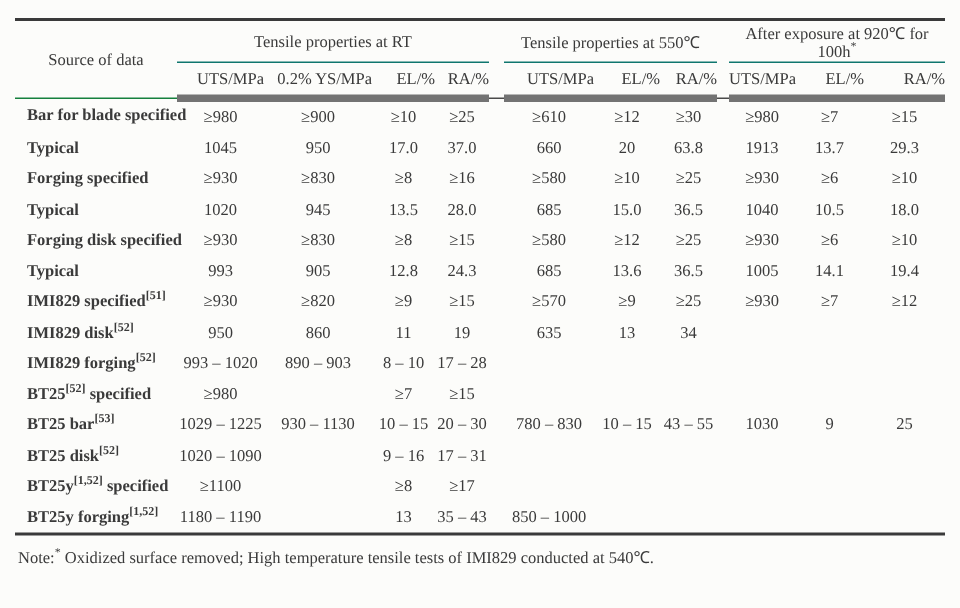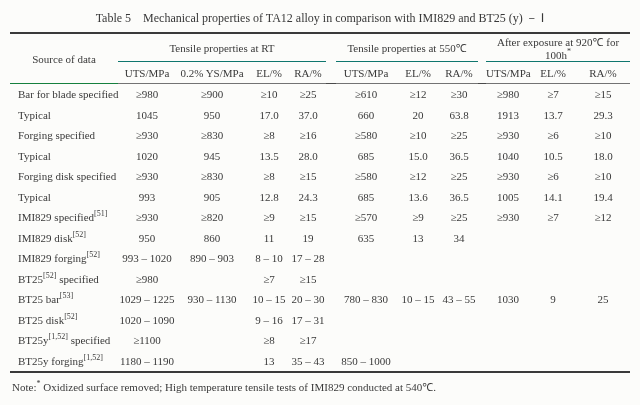--- a/index.html
+++ b/index.html
@@ -27,35 +27,34 @@
     border-bottom: 2px solid #3a3a3a;
     font-size: 11px;
     color: #3a3a3a;
   }
   th { font-weight: normal; padding: 0; }
   td { padding: 0; }
   .group-row th { height: 20px; vertical-align: middle; }
   th.group { border-bottom: 1px solid #0f766e; text-align: center; }
   th.source { vertical-align: middle; text-align: center; border-bottom: 1px solid #15803d; }
   th.gaphead { border-bottom: 1px solid #4a4a4a; }
-  .sub-row th { height: 21px; vertical-align: middle; text-align: center; border-bottom: 1px solid #737373; margin-top: 47px; }
+  .sub-row th { height: 21px; vertical-align: middle; text-align: right; border-bottom: 5px solid #737373; margin-top: 47px; }
   tbody td { height: 20.5px; text-align: center; vertical-align: middle; white-space: nowrap; }
-  tbody td.src { text-align: left; padding-left: 8px; }
+  tbody td.src { text-align: left; padding-left: 8px; font-weight: bold; }
   sup { font-size: 8px; line-height: 0; }
   .note {
     margin: 6px 0 0 12px;
     font-size: 11px;
     color: #3a3a3a;
   }
 </style>
 </head>
 <body>
 
 <div class="titles">
-  <div class="title-en">Table 5　Mechanical properties of TA12 alloy in comparison with IMI829 and BT25 (y) － Ⅰ</div>
 </div>
 
 <table class="main">
   <colgroup>
     <col style="width:108px">
       <col style="width:58px">
       <col style="width:72px">
       <col style="width:42px">
       <col style="width:36px">
     <col style="width:10px">

